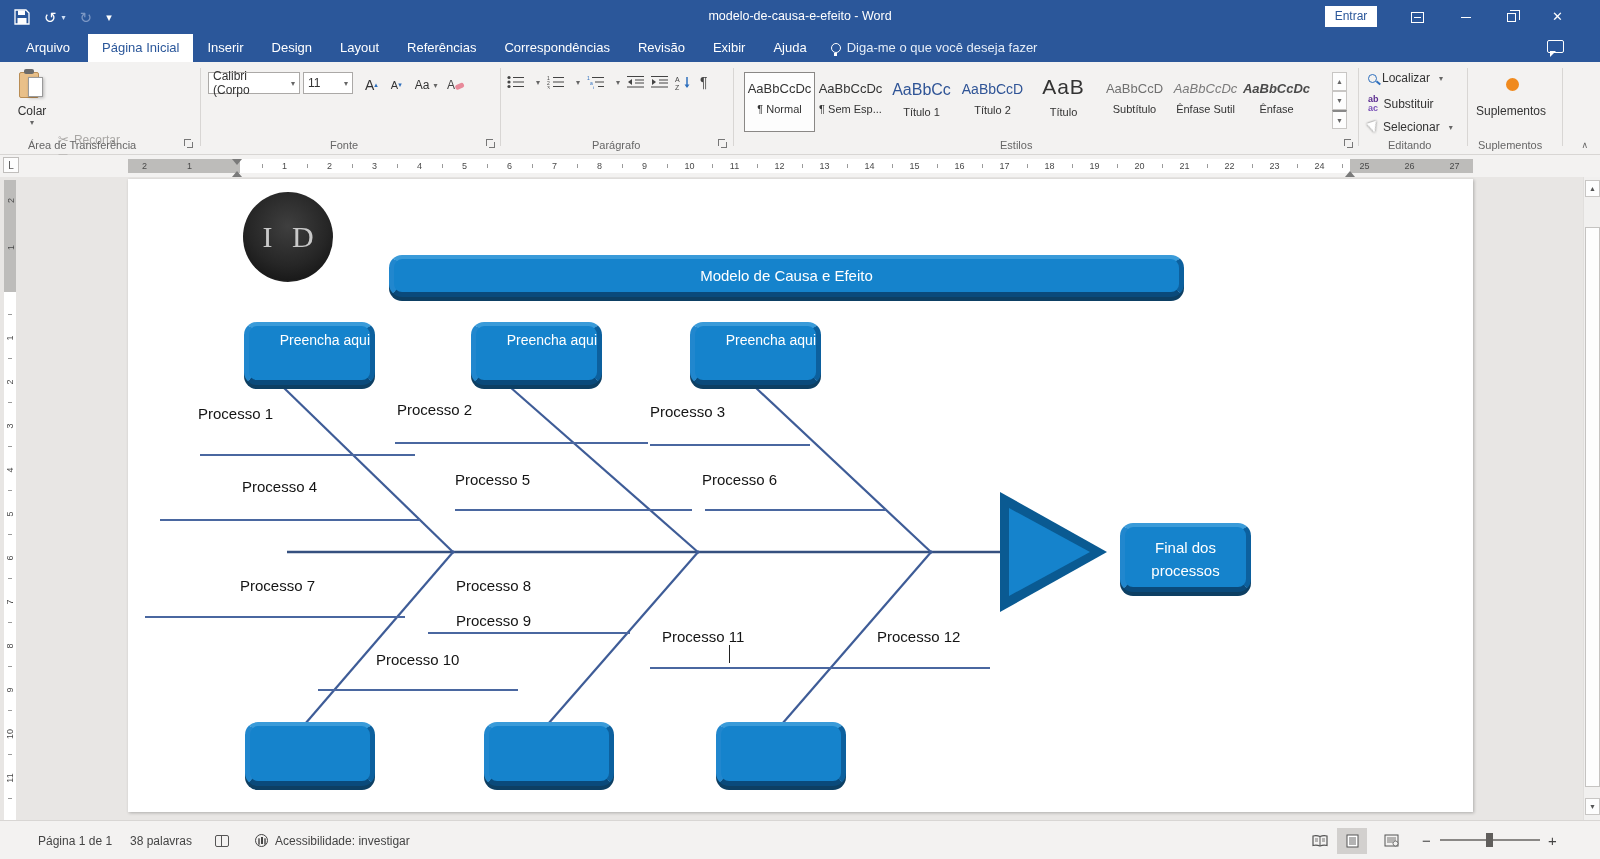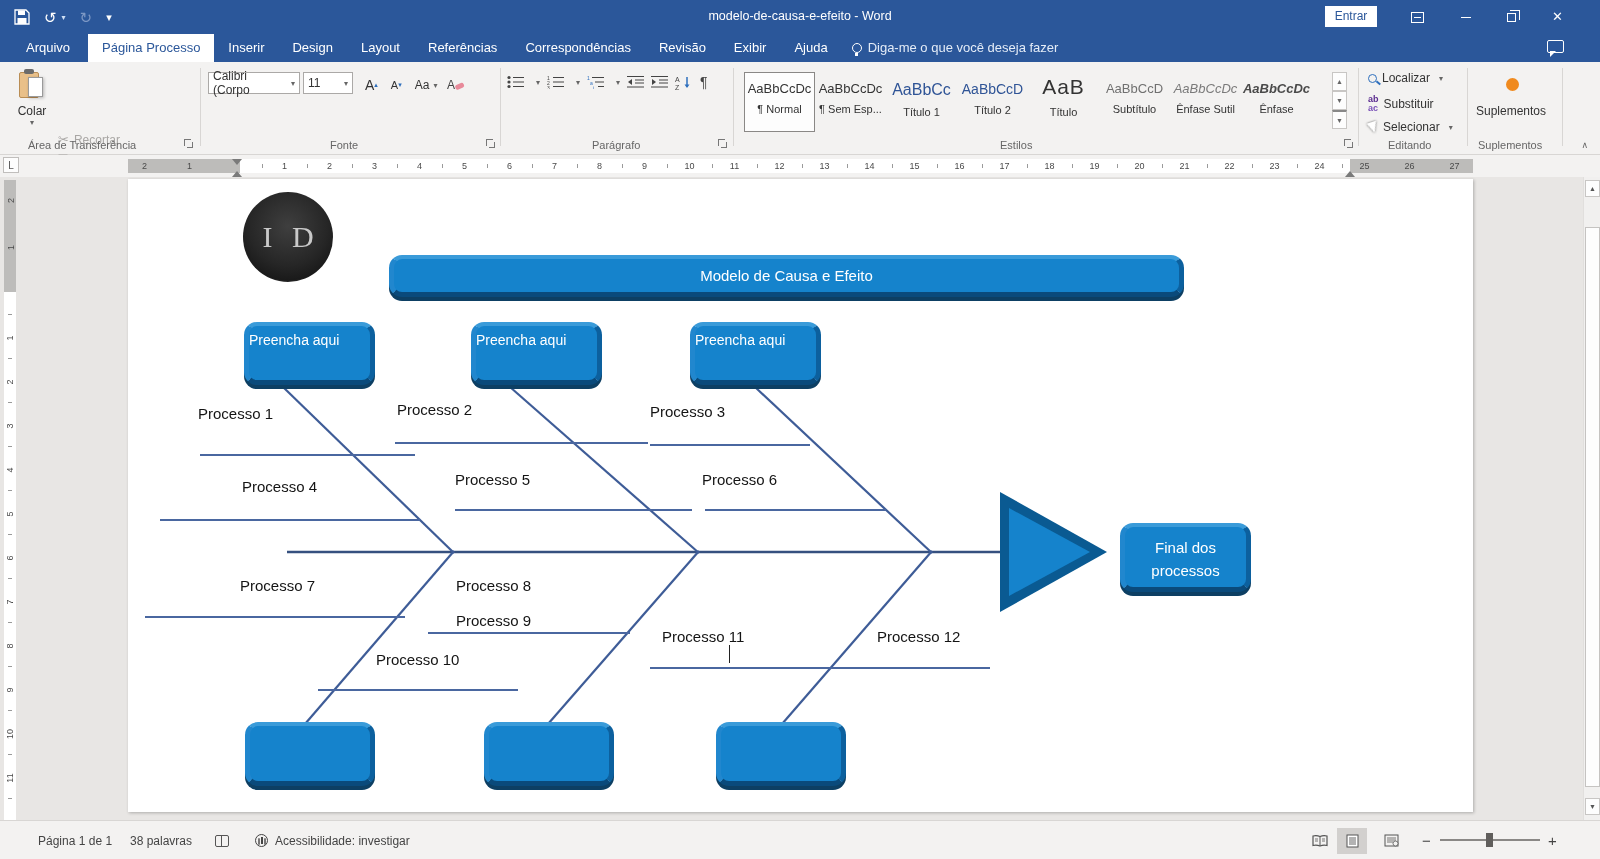--- a/index.html
+++ b/index.html
@@ -99,21 +99,21 @@
   .vgray{background:#bdbcba;}
   .vwhite{background:#fff;background-image:repeating-linear-gradient(to bottom,#9a9a9a 0 1px,transparent 1px 44px);background-size:4px 44px;background-repeat:repeat-y;background-position:center 22px;}
   .vcells{position:absolute;display:flex;flex-direction:column;font-size:9px;color:#4a4a4a;width:12px;}
   .vcells span{height:44px;display:flex;align-items:center;justify-content:center;transform:rotate(-90deg);}
   .vcells.vm span{height:47px;}
   .page{position:absolute;left:128px;top:2px;width:1345px;height:633px;background:#fff;box-shadow:1px 1px 3px rgba(0,0,0,.25);}
   .fishsvg{position:absolute;left:0;top:0;}
   .logo{position:absolute;left:115px;top:13px;width:90px;height:90px;border-radius:50%;background:radial-gradient(circle at 50% 38%,#3f3f3f 0%,#262626 55%,#1a1a1a 75%,#8a8a8a 97%,#e0e0e0 100%);color:#c9c9c9;font-family:"Liberation Serif","DejaVu Serif",serif;font-size:30px;display:flex;align-items:center;justify-content:center;letter-spacing:6px;text-indent:6px;}
   .bev{background:#1583cc;border-style:solid;border-width:4px 5px 5px 5px;border-color:#3a9bd9 #0c609e #0a4a7b #2187ce;box-shadow:0 4px 0 #0d3f63;border-radius:13px;}
   .banner{position:absolute;left:261px;top:76px;width:795px;height:42px;color:#fff;font-size:15px;text-align:center;line-height:33px;}
-  .tbox{position:absolute;width:131px;height:63px;color:#fff;font-size:14px;text-align:left;padding-top:6px;}
+  .tbox{position:absolute;width:131px;height:63px;color:#fff;font-size:14px;text-align:right;padding-top:6px;}
   .bbox{position:absolute;width:130px;height:64px;}
   .finalbox{position:absolute;left:992px;top:344px;width:131px;height:69px;color:#fff;font-size:15px;text-align:center;padding-top:10px;line-height:1.5;}
   .plabel{position:absolute;font-size:15px;color:#141414;white-space:nowrap;}
   .cursor{position:absolute;left:601px;top:466px;width:1px;height:18px;background:#222;}
   
   .vscroll{position:absolute;right:0;top:0;width:17px;height:643px;background:#f1f0ef;border-left:1px solid #e1dfdd;}
   .vs-up{position:absolute;left:1px;top:3px;width:15px;height:17px;background:#fdfdfd;border:1px solid #c8c6c4;font-size:7px;color:#555;text-align:center;line-height:16px;}
   .vs-thumb{position:absolute;left:1px;top:50px;width:15px;height:560px;background:#fdfdfd;border:1px solid #c5c3c1;}
   .vs-down{position:absolute;left:1px;top:621px;width:15px;height:17px;background:#fdfdfd;border:1px solid #c8c6c4;font-size:7px;color:#555;text-align:center;line-height:16px;}
   
@@ -146,21 +146,21 @@
   <div class="doc-title">modelo-de-causa-e-efeito - Word</div>
   <div class="signin">Entrar</div>
   <div class="winbtn ribbondisp"><span class="rdisp"></span></div>
   <div class="winbtn btn-min"><span class="minbar"></span></div>
   <div class="winbtn btn-res"><span class="resbox"></span></div>
   <div class="winbtn btn-close"><span>✕</span></div>
 </div>
 
 <div class="tabrow">
   <div class="rtab first">Arquivo</div>
-  <div class="rtab active">Página Processo</div>
+  <div class="rtab active">Página Inicial</div>
   <div class="rtab">Inserir</div>
   <div class="rtab">Design</div>
   <div class="rtab">Layout</div>
   <div class="rtab">Referências</div>
   <div class="rtab">Correspondências</div>
   <div class="rtab">Revisão</div>
   <div class="rtab">Exibir</div>
   <div class="rtab">Ajuda</div>
   <div class="tellme">
       <span class="bulb"></span>

